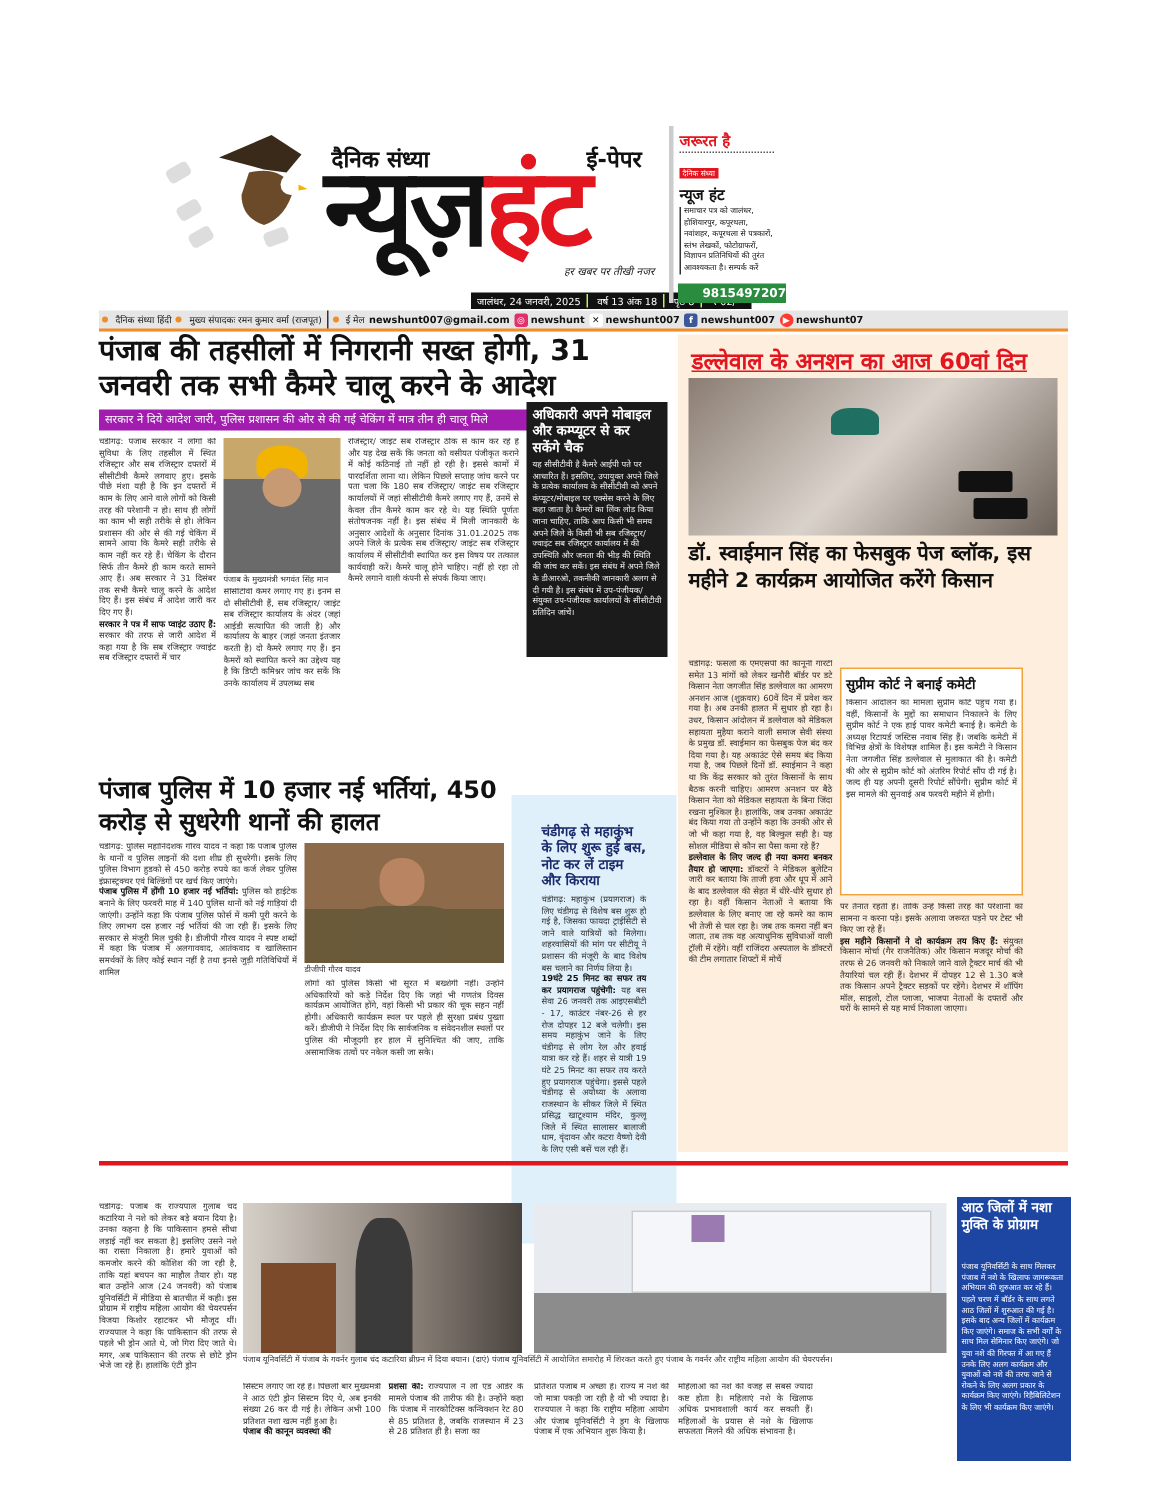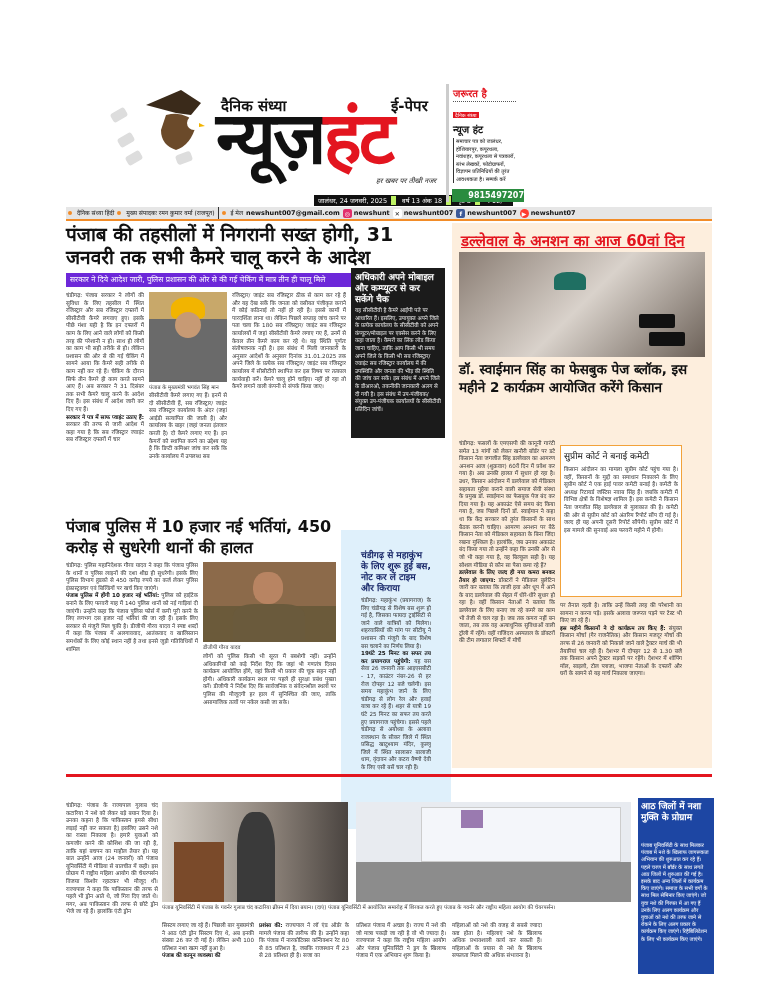--- a/index.html
+++ b/index.html
@@ -8,50 +8,50 @@
 .page{position:absolute;left:66px;top:40px;width:646px;height:950px}
 
 .eagle{left:40px;top:45px;width:110px;height:90px}
 .brand-top{left:155px;top:55px;font-size:15px;font-weight:bold;color:#111}
 .epaper{left:325px;top:55px;font-size:15px;font-weight:bold;color:#111}
 .brand-main{left:150px;top:62px;font-size:72px;font-weight:bold;letter-spacing:-3px;line-height:1}
 .brand-main .b1{color:#111}
 .brand-main .b2{color:#e3151f}
 .tagline{left:310px;top:136px;font-size:7px;color:#222;font-style:italic}
 .dateline{left:248px;top:155px;height:11px;background:#111;color:#fff;font-size:6.5px;display:flex;align-items:center;gap:6px;padding:0 4px}
-.dateline span{border-right:5px solid #bef264;padding-right:4px}
+.dateline span{border-right:1px solid #bef264;padding-right:4px}
 .dateline span:last-child{border-right:none}
 .ad{left:380px;top:44px;width:74px;height:118px;border-left:3px solid #ccc;padding:2px 4px}
 .ad-title{font-size:10px;font-weight:bold;color:#e3151f;border-bottom:1px dotted #555;padding-bottom:1px}
 .ad-badge{display:inline-block;background:#e3151f;color:#fff;font-size:5px;padding:0 2px;margin-top:2px}
 .ad-name{font-size:10px;font-weight:bold;margin-top:1px}
 .ad-text{font-size:5.2px;line-height:7.5px;margin-top:2px;border-left:1px solid #333;padding-left:2px}
 .ad-phone{position:absolute;left:3px;bottom:0;width:72px;height:13px;background:#2a8c3f;color:#fff;font-size:8px;font-weight:bold;text-align:right;line-height:13px}
 .infobar{left:0;top:167px;width:646px;height:14px;background:#e6e6e6;border-bottom:2px solid #f28c28;display:flex;align-items:center;font-size:6px;gap:3px;padding-left:2px;white-space:nowrap}
 .infobar .dot{width:4px;height:4px;border-radius:50%;background:#f28c28;display:inline-block;margin-right:2px}
 .infobar .sep{border-left:1px solid #333;height:12px}
 .infobar .soc{font-weight:bold;font-size:6.5px;display:flex;align-items:center;gap:2px}
 .ic{display:inline-block;width:9px;height:9px;border-radius:2px;color:#fff;font-size:6px;text-align:center;line-height:9px}
 
 .h1{left:0;top:183px;width:380px;font-size:19px;font-weight:bold;line-height:23px}
-.subbar{left:0;top:233px;width:378px;height:14px;background:#6d28d9;color:#fff;font-size:7.5px;line-height:14px;padding-left:4px;white-space:nowrap;overflow:hidden}
+.subbar{left:0;top:233px;width:378px;height:14px;background:#a21caf;color:#fff;font-size:7.5px;line-height:14px;padding-left:4px;white-space:nowrap;overflow:hidden}
 .col{font-size:5.6px;line-height:7.6px;color:#333;text-align:justify;overflow:hidden}
 .col b{color:#111}
 .photo{background:#777;overflow:hidden}
 .caption{font-size:5.4px;line-height:7px;color:#333}
 .blackbox{left:285px;top:228px;width:94px;height:170px;background:#1b1b1b;color:#fff;padding:4px}
 .blackbox .bt{font-size:9px;font-weight:bold;line-height:11px;margin-bottom:2px}
 .blackbox .bb{font-size:5.5px;line-height:7.6px;color:#eee}
 .right-panel{left:386px;top:183px;width:260px;height:545px;background:#fdeedd}
 .right-head{left:395px;top:190px;font-size:15px;font-weight:bold;color:#e3151f;text-decoration:underline}
 .h2{left:0;top:476px;width:270px;font-size:16px;font-weight:bold;line-height:21px}
 .bluebox{left:275px;top:490px;width:110px;height:299px;background:#dff0fb;padding:20px}
 .bluebox .bt{font-size:9px;font-weight:bold;color:#1b2a6b;line-height:11px;margin-bottom:3px}
 .sc-box{left:494px;top:405px;width:122px;height:152px;border:1.5px solid #f2a23a;background:#fff;padding:3px}
-.sc-box .bt{font-size:9px;font-weight:normal;margin-bottom:4px}
+.sc-box .bt{font-size:9px;font-weight:bold;margin-bottom:4px}
 .redline{left:0;top:734px;width:646px;height:3px;background:#e3151f}
 .h3{left:0;top:740px;width:646px;font-size:17px;font-weight:bold;line-height:22px;white-space:nowrap}
 .navybox{left:572px;top:758px;width:76px;height:176px;background:#1d46a3;color:#fff;padding:3px}
 .navybox .bt{font-size:9px;font-weight:bold;line-height:10.5px;margin-bottom:20px}
 .navybox .bb{font-size:5.2px;line-height:7.2px;color:#fff}
 </style>
 </head>
 <body>
 
 <div class="page">

